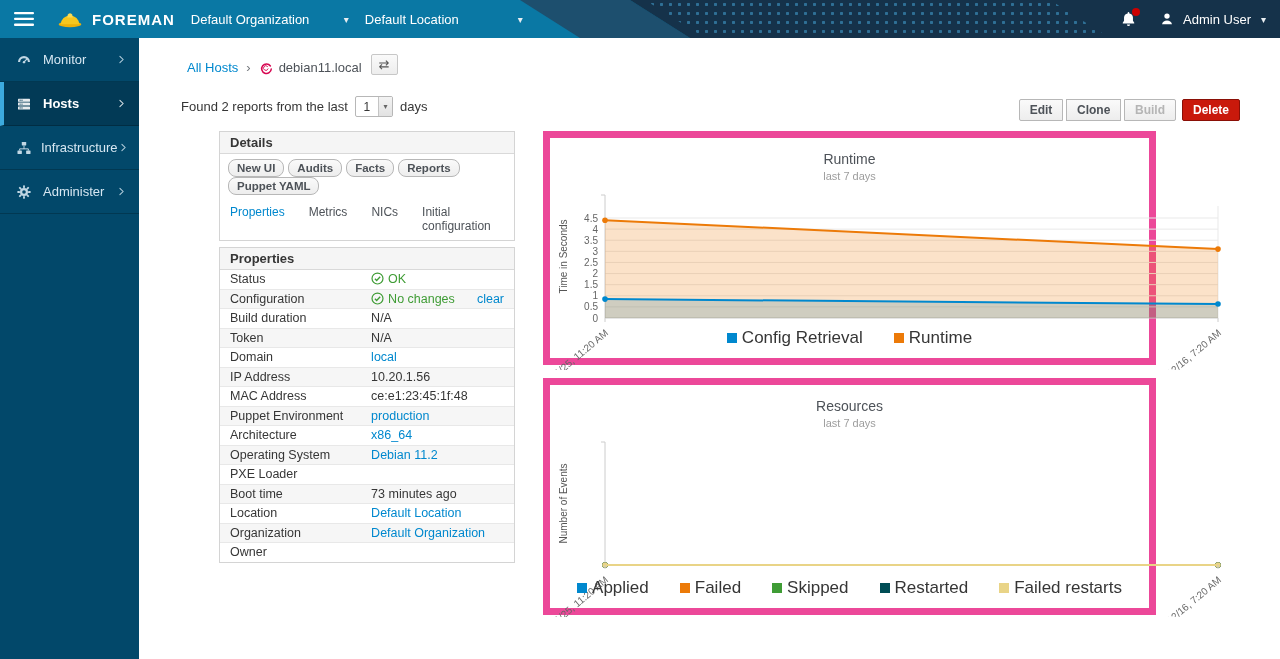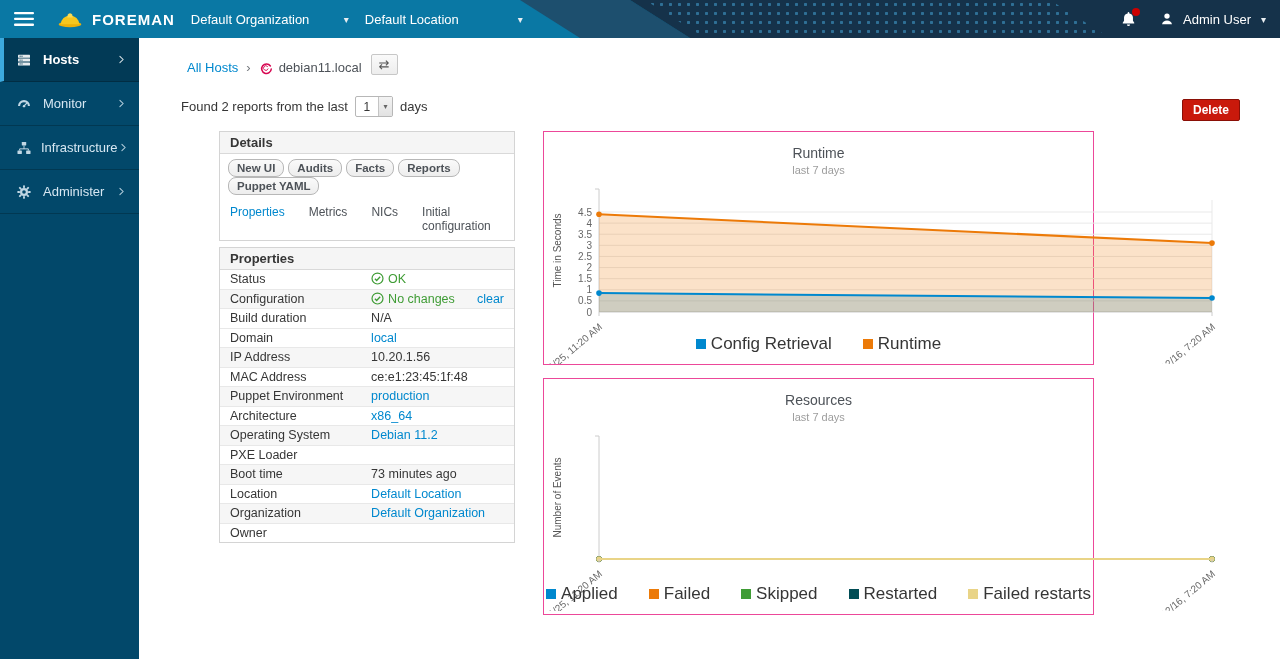--- a/index.html
+++ b/index.html
@@ -72,21 +72,21 @@
   .props-table td { padding:2px 10px; font-size:12.5px; line-height:14.5px; border-top:1px solid #e8e8e8; color:#363636; vertical-align:middle; }
   .props-table tr:first-child td { border-top:none; }
   .props-table tr.stripe { background:#f6f6f6; }
   .props-table td.plabel { width:48%; }
   .props-table a { color:#0088ce; }
   .ok-text { color:#3f9c35; }
   .clear-link { float:right; }
 
   
   .charts { position:absolute; left:404px; top:93px; width:697px; }
-  .chart-card { position:relative; width:551px; border:1px solid #ec4899; background:#fff; }
+  .chart-card { position:relative; width:613px; border:7px solid #ec4899; background:#fff; }
   .chart-card.c1 { height:234px; }
   .chart-card.c2 { height:237px; margin-top:13px; }
   .chart-title { text-align:center; font-size:14px; color:#4d5258; padding-top:13px; position:relative; z-index:2; }
   .chart-sub { text-align:center; font-size:11px; color:#9d9d9d; margin-top:3px; position:relative; z-index:2; }
   .chart-svg { position:absolute; left:0; top:0; }
   .chart-svg text.tick { font:10px "Liberation Sans","DejaVu Sans",sans-serif; fill:#666; }
   .chart-svg text.axis-label { font:10px "Liberation Sans","DejaVu Sans",sans-serif; fill:#555; }
   .legend { position:absolute; left:0; right:0; bottom:10px; display:flex; justify-content:center; gap:31px; font-size:17px; color:#363636; z-index:2; }
   .legend-item { display:flex; align-items:center; cursor:pointer; }
   .legend-sw { width:10px; height:10px; margin-right:5px; display:inline-block; }
@@ -141,52 +141,52 @@
           <path d="M4.5 20a7.8 7.8 0 0 1 15 0z"></path>
         </svg>
       <span class="ulabel">Admin User</span>
       <span class="caret">▾</span>
     </div>
   </div>
 </header>
 
 <aside class="sidebar">
   <nav id="sidebar-items">
+      <div class="side-item">
+        <span class="sicon">
+          <svg viewBox="0 0 24 24" width="16" height="16">
+            <path fill="currentColor" d="M3 15a9 9 0 0 1 18 0h-3.2a5.8 5.8 0 0 0-11.6 0z"></path>
+            <path stroke="currentColor" stroke-width="1.8" stroke-linecap="round" d="M12 15l4.6-4.8" fill="none"></path>
+            <circle cx="12" cy="15.2" r="1.8" fill="currentColor"></circle>
+          </svg>
+        </span>
+        <span class="slabel">Monitor</span>
+        <span class="schev">
+          <svg viewBox="0 0 24 24" width="11" height="11">
+            <path d="M8.5 5l7 7-7 7" stroke="currentColor" stroke-width="2.2" fill="none" stroke-linecap="round"></path>
+          </svg>
+        </span>
+      </div>
       <div class="side-item active">
         <span class="sicon">
           <svg viewBox="0 0 24 24" width="16" height="16" fill="currentColor">
             <rect x="3" y="4" width="18" height="4.6" rx="0.8"></rect>
             <rect x="3" y="9.8" width="18" height="4.6" rx="0.8"></rect>
             <rect x="3" y="15.6" width="18" height="4.6" rx="0.8"></rect>
             <g fill="#023a56">
               <circle cx="6.2" cy="6.3" r="0.9"></circle>
               <circle cx="9" cy="6.3" r="0.9"></circle>
               <circle cx="6.2" cy="12.1" r="0.9"></circle>
               <circle cx="9" cy="12.1" r="0.9"></circle>
               <circle cx="6.2" cy="17.9" r="0.9"></circle>
               <circle cx="9" cy="17.9" r="0.9"></circle>
             </g>
           </svg>
         </span>
         <span class="slabel">Hosts</span>
-        <span class="schev">
-          <svg viewBox="0 0 24 24" width="11" height="11">
-            <path d="M8.5 5l7 7-7 7" stroke="currentColor" stroke-width="2.2" fill="none" stroke-linecap="round"></path>
-          </svg>
-        </span>
-      </div>
-      <div class="side-item">
-        <span class="sicon">
-          <svg viewBox="0 0 24 24" width="16" height="16">
-            <path fill="currentColor" d="M3 15a9 9 0 0 1 18 0h-3.2a5.8 5.8 0 0 0-11.6 0z"></path>
-            <path stroke="currentColor" stroke-width="1.8" stroke-linecap="round" d="M12 15l4.6-4.8" fill="none"></path>
-            <circle cx="12" cy="15.2" r="1.8" fill="currentColor"></circle>
-          </svg>
-        </span>
-        <span class="slabel">Monitor</span>
         <span class="schev">
           <svg viewBox="0 0 24 24" width="11" height="11">
             <path d="M8.5 5l7 7-7 7" stroke="currentColor" stroke-width="2.2" fill="none" stroke-linecap="round"></path>
           </svg>
         </span>
       </div>
       <div class="side-item">
         <span class="sicon">
           <svg viewBox="0 0 24 24" width="16" height="16">
             <g fill="currentColor">
@@ -249,20 +249,25 @@
   <div class="reports-bar">
     <span>Found 2 reports from the last</span>
     <span class="days-select">
       <span class="days-value">1</span>
       <span class="days-caret">▾</span>
     </span>
     <span>days</span>
   </div>
 
   <div class="actions">
+    <span class="btn-group">
+      <button class="btn">Edit</button>
+      <button class="btn">Clone</button>
+      <button class="btn disabled">Build</button>
+    </span>
     <button class="btn btn-danger">Delete</button>
   </div>
 
   <div class="left-col">
     <div class="card">
       <div class="card-header">Details</div>
       <div class="detail-btns" id="detail-btns">
           <button class="btn">New UI</button>
           <button class="btn">Audits</button>
           <button class="btn">Facts</button>
@@ -289,20 +294,24 @@
             </tr>
             <tr class="stripe">
               <td class="plabel">Configuration</td>
               <td><svg width="13" height="13" viewBox="0 0 14 14" style="vertical-align:-2px;margin-right:4px">
                   <circle cx="7" cy="7" r="5.9" fill="none" stroke="#3f9c35" stroke-width="1.3"></circle>
                   <path d="M4.2 7.3l1.9 1.9 3.8-4.1" fill="none" stroke="#3f9c35" stroke-width="1.4"></path>
                 </svg><span class="ok-text">No changes</span><a class="clear-link">clear</a></td>
             </tr>
             <tr>
               <td class="plabel">Build duration</td>
+              <td><span>N/A</span></td>
+            </tr>
+            <tr class="stripe">
+              <td class="plabel">Token</td>
               <td><span>N/A</span></td>
             </tr>
             <tr>
               <td class="plabel">Domain</td>
               <td><a>local</a></td>
             </tr>
             <tr class="stripe">
               <td class="plabel">IP Address</td>
               <td><span>10.20.1.56</span></td>
             </tr>

